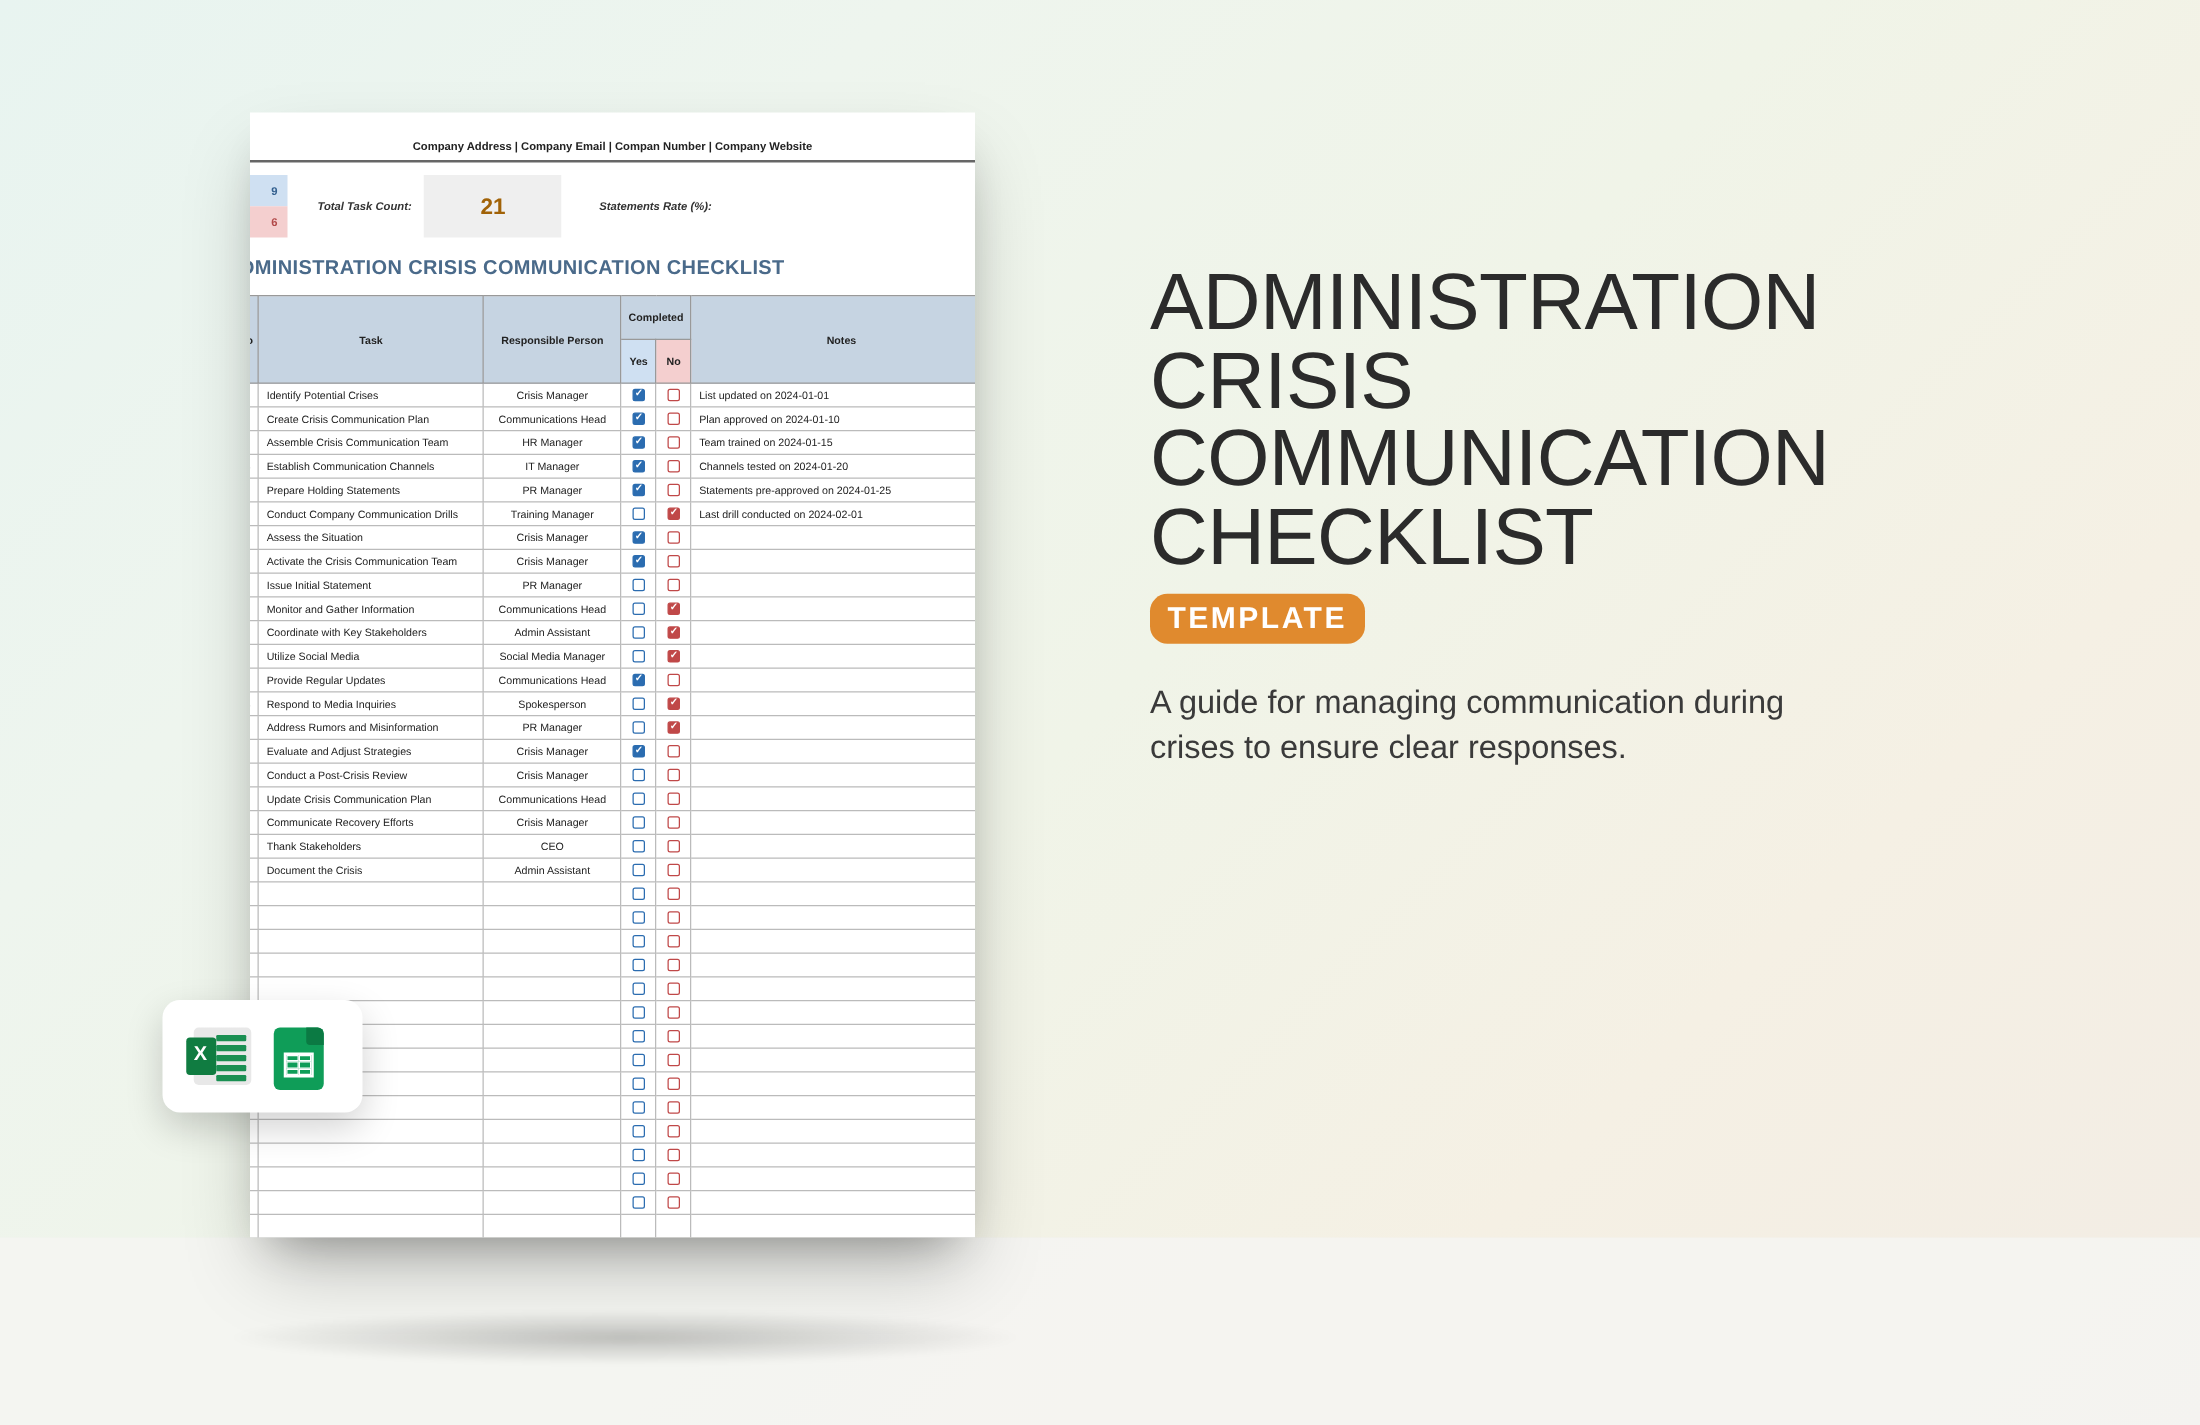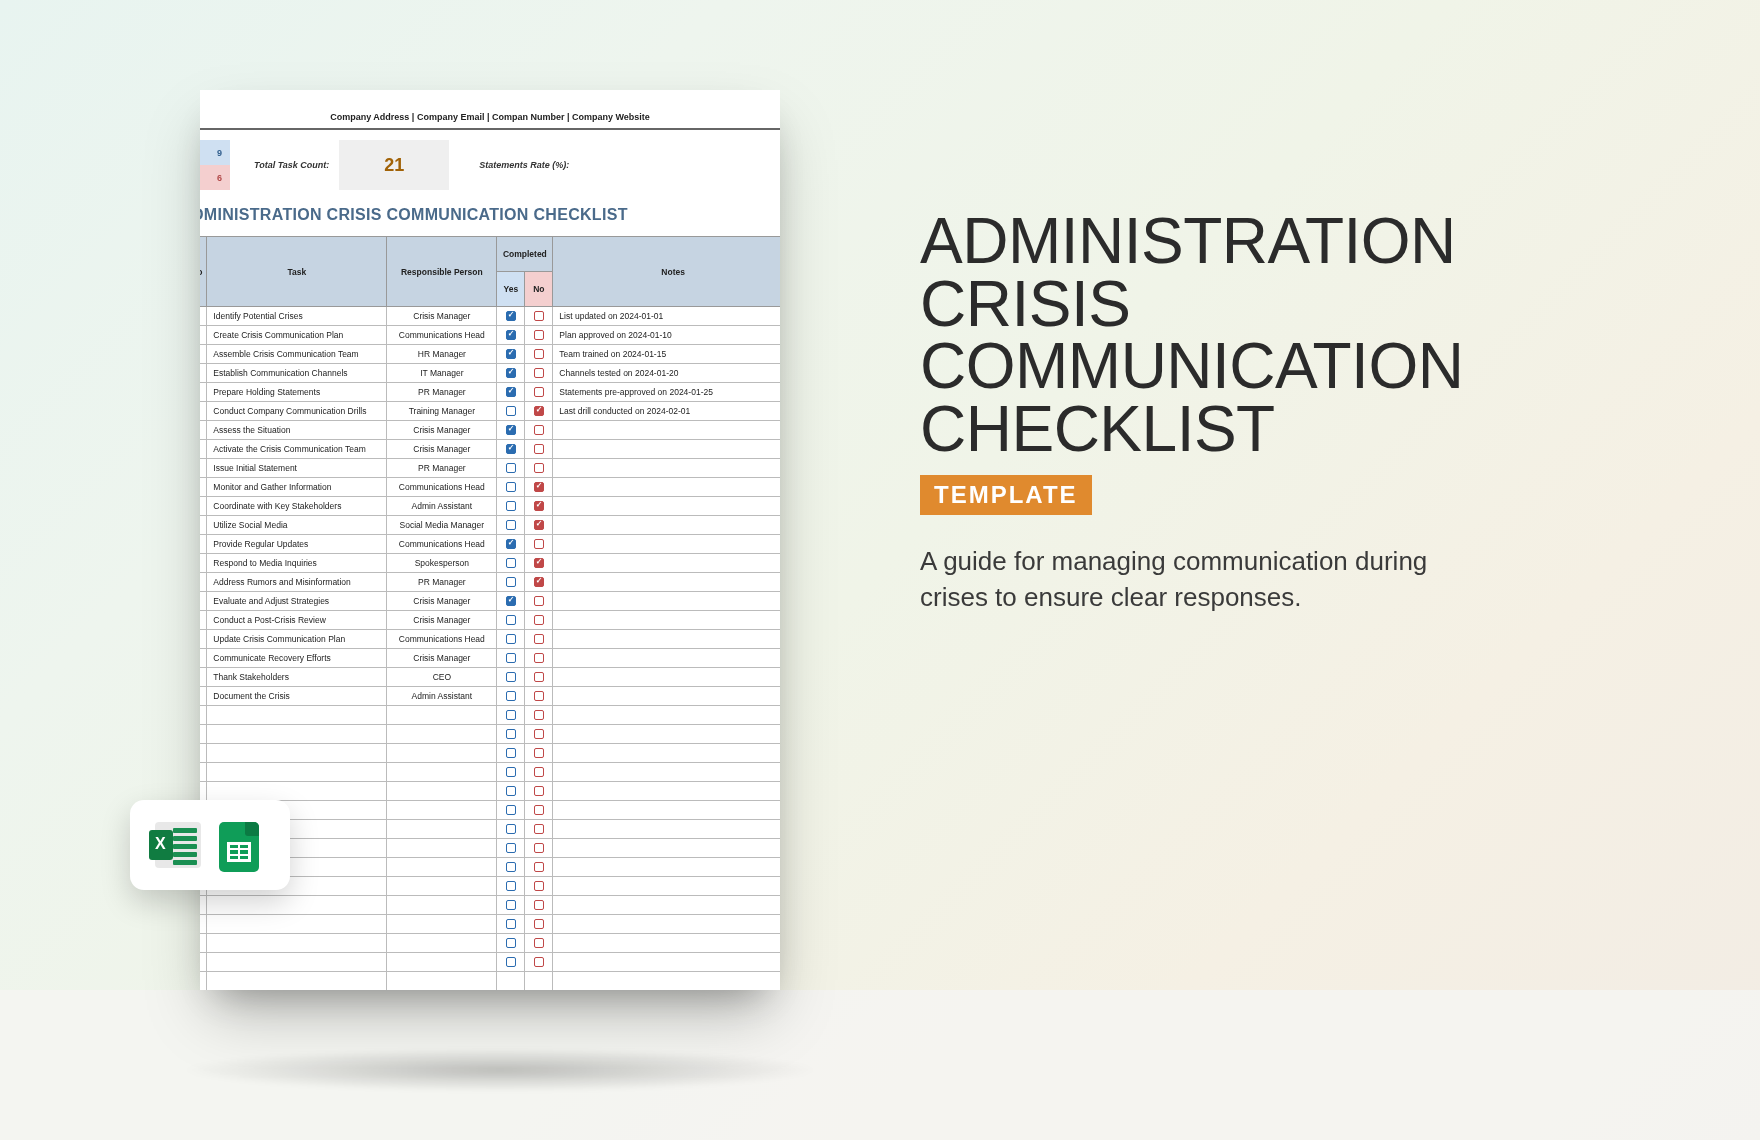--- a/index.html
+++ b/index.html
@@ -43,21 +43,21 @@
 .excel:before{content:"";position:absolute;left:-6px;top:8px;width:24px;height:30px;background:#107c41;border-radius:3px}
 .excel:after{content:"X";position:absolute;left:0px;top:13px;color:#fff;font-weight:700;font-size:16px;font-family:Arial}
 .excel-lines{position:absolute;right:4px;top:6px;width:24px;display:flex;flex-direction:column;gap:3px}
 .excel-lines span{height:5px;background:#1a8f52;border-radius:1px}
 .gsheets{width:40px;height:50px;background:#0f9d58;border-radius:5px;position:relative}
 .gsheets:after{content:"";position:absolute;right:0;top:0;width:14px;height:14px;background:#0b7a43;border-radius:0 5px 0 3px}
 .gsheets-grid{position:absolute;left:8px;top:20px;width:24px;height:20px;border:2px solid #fff;display:grid;grid-template-columns:1fr 1fr;grid-template-rows:1fr 1fr 1fr}
 .gsheets-grid span{border:1px solid #fff}
 .right{flex:1;padding-top:120px;max-width:700px}
 .headline{font-family:"Arial Black",Arial,sans-serif;font-weight:400;color:#2b2b2b;font-size:64px;line-height:.98;letter-spacing:-.5px}
-.badge{display:inline-block;background:#e08a2e;color:#fff;font-weight:900;letter-spacing:2px;font-size:24px;padding:6px 14px;border-radius:0;margin-top:14px}
+.badge{display:inline-block;background:#e08a2e;color:#fff;font-weight:900;letter-spacing:2px;font-size:24px;padding:6px 14px;border-radius:14px;margin-top:14px}
 .desc{margin-top:28px;color:#3a3a3a;font-size:26px;line-height:1.4;max-width:560px}
 .shadow-ellipse{position:absolute;left:180px;bottom:48px;width:640px;height:44px;background:radial-gradient(ellipse at center,rgba(0,0,0,.22) 0%,rgba(0,0,0,0) 70%);filter:blur(2px)}
 </style>
 </head>
 <body>
 
 <div class="bg-bottom"></div>
 <div class="shadow-ellipse"></div>
 
 <div class="stage">

